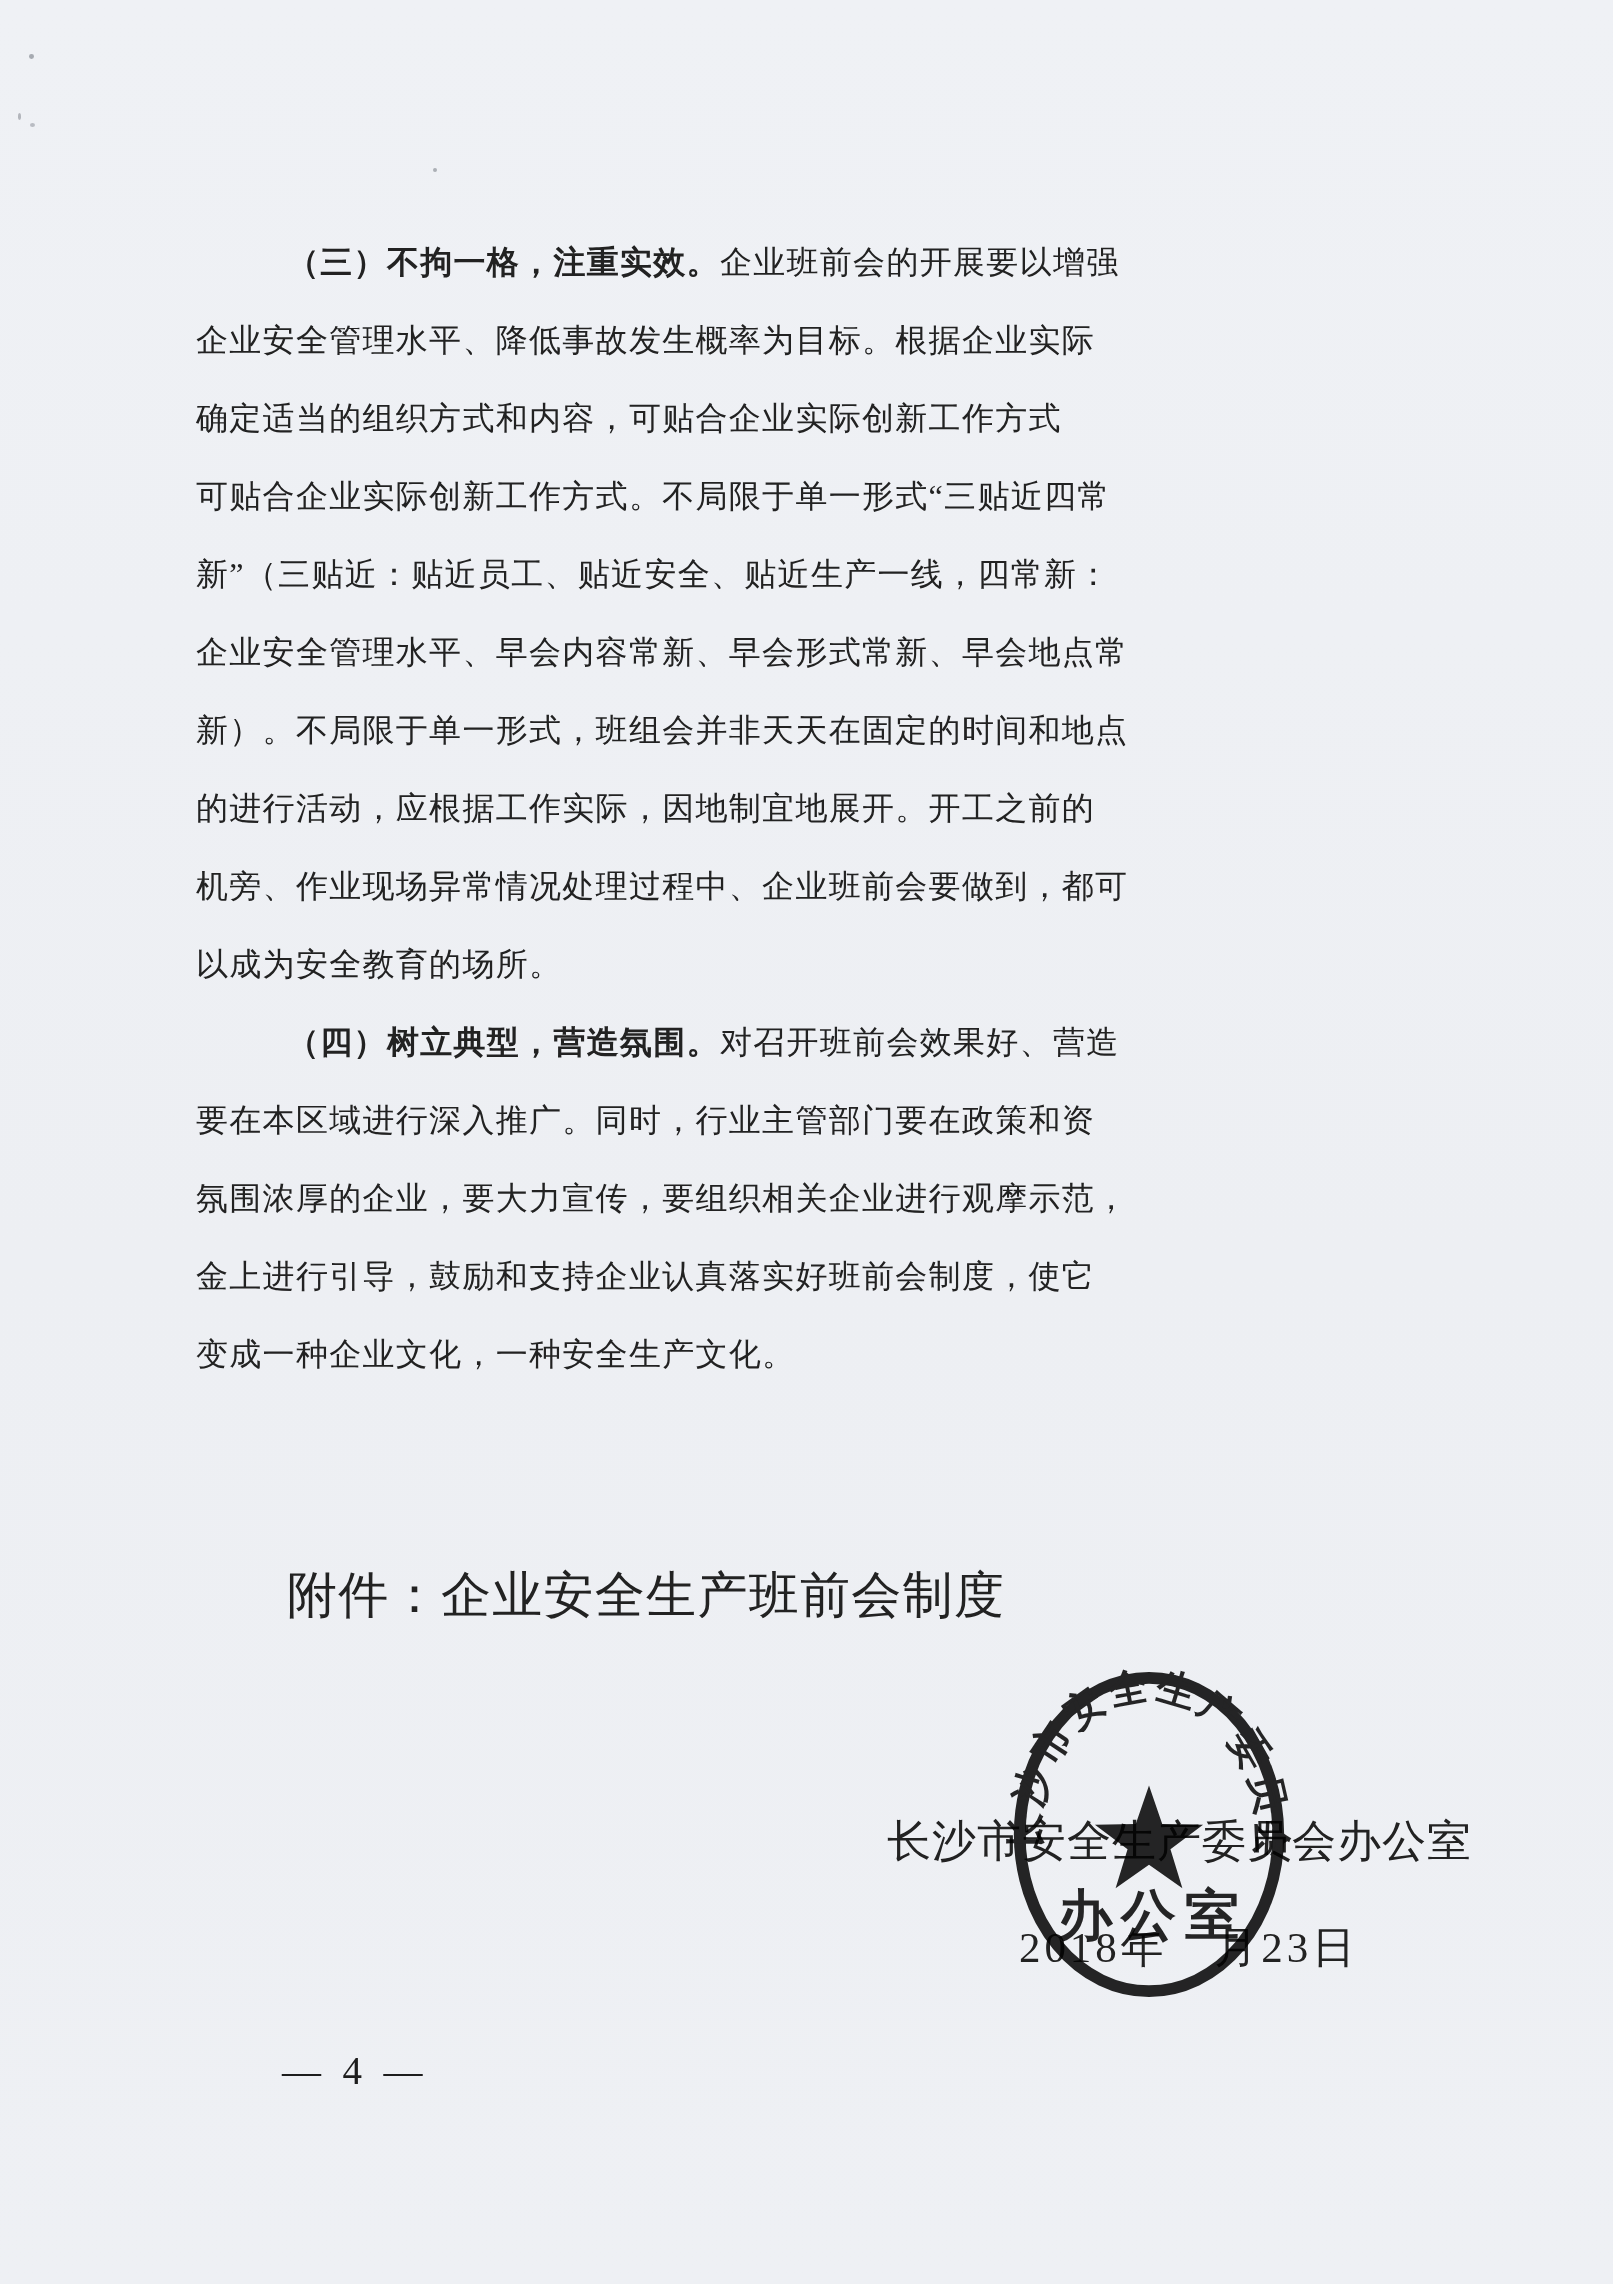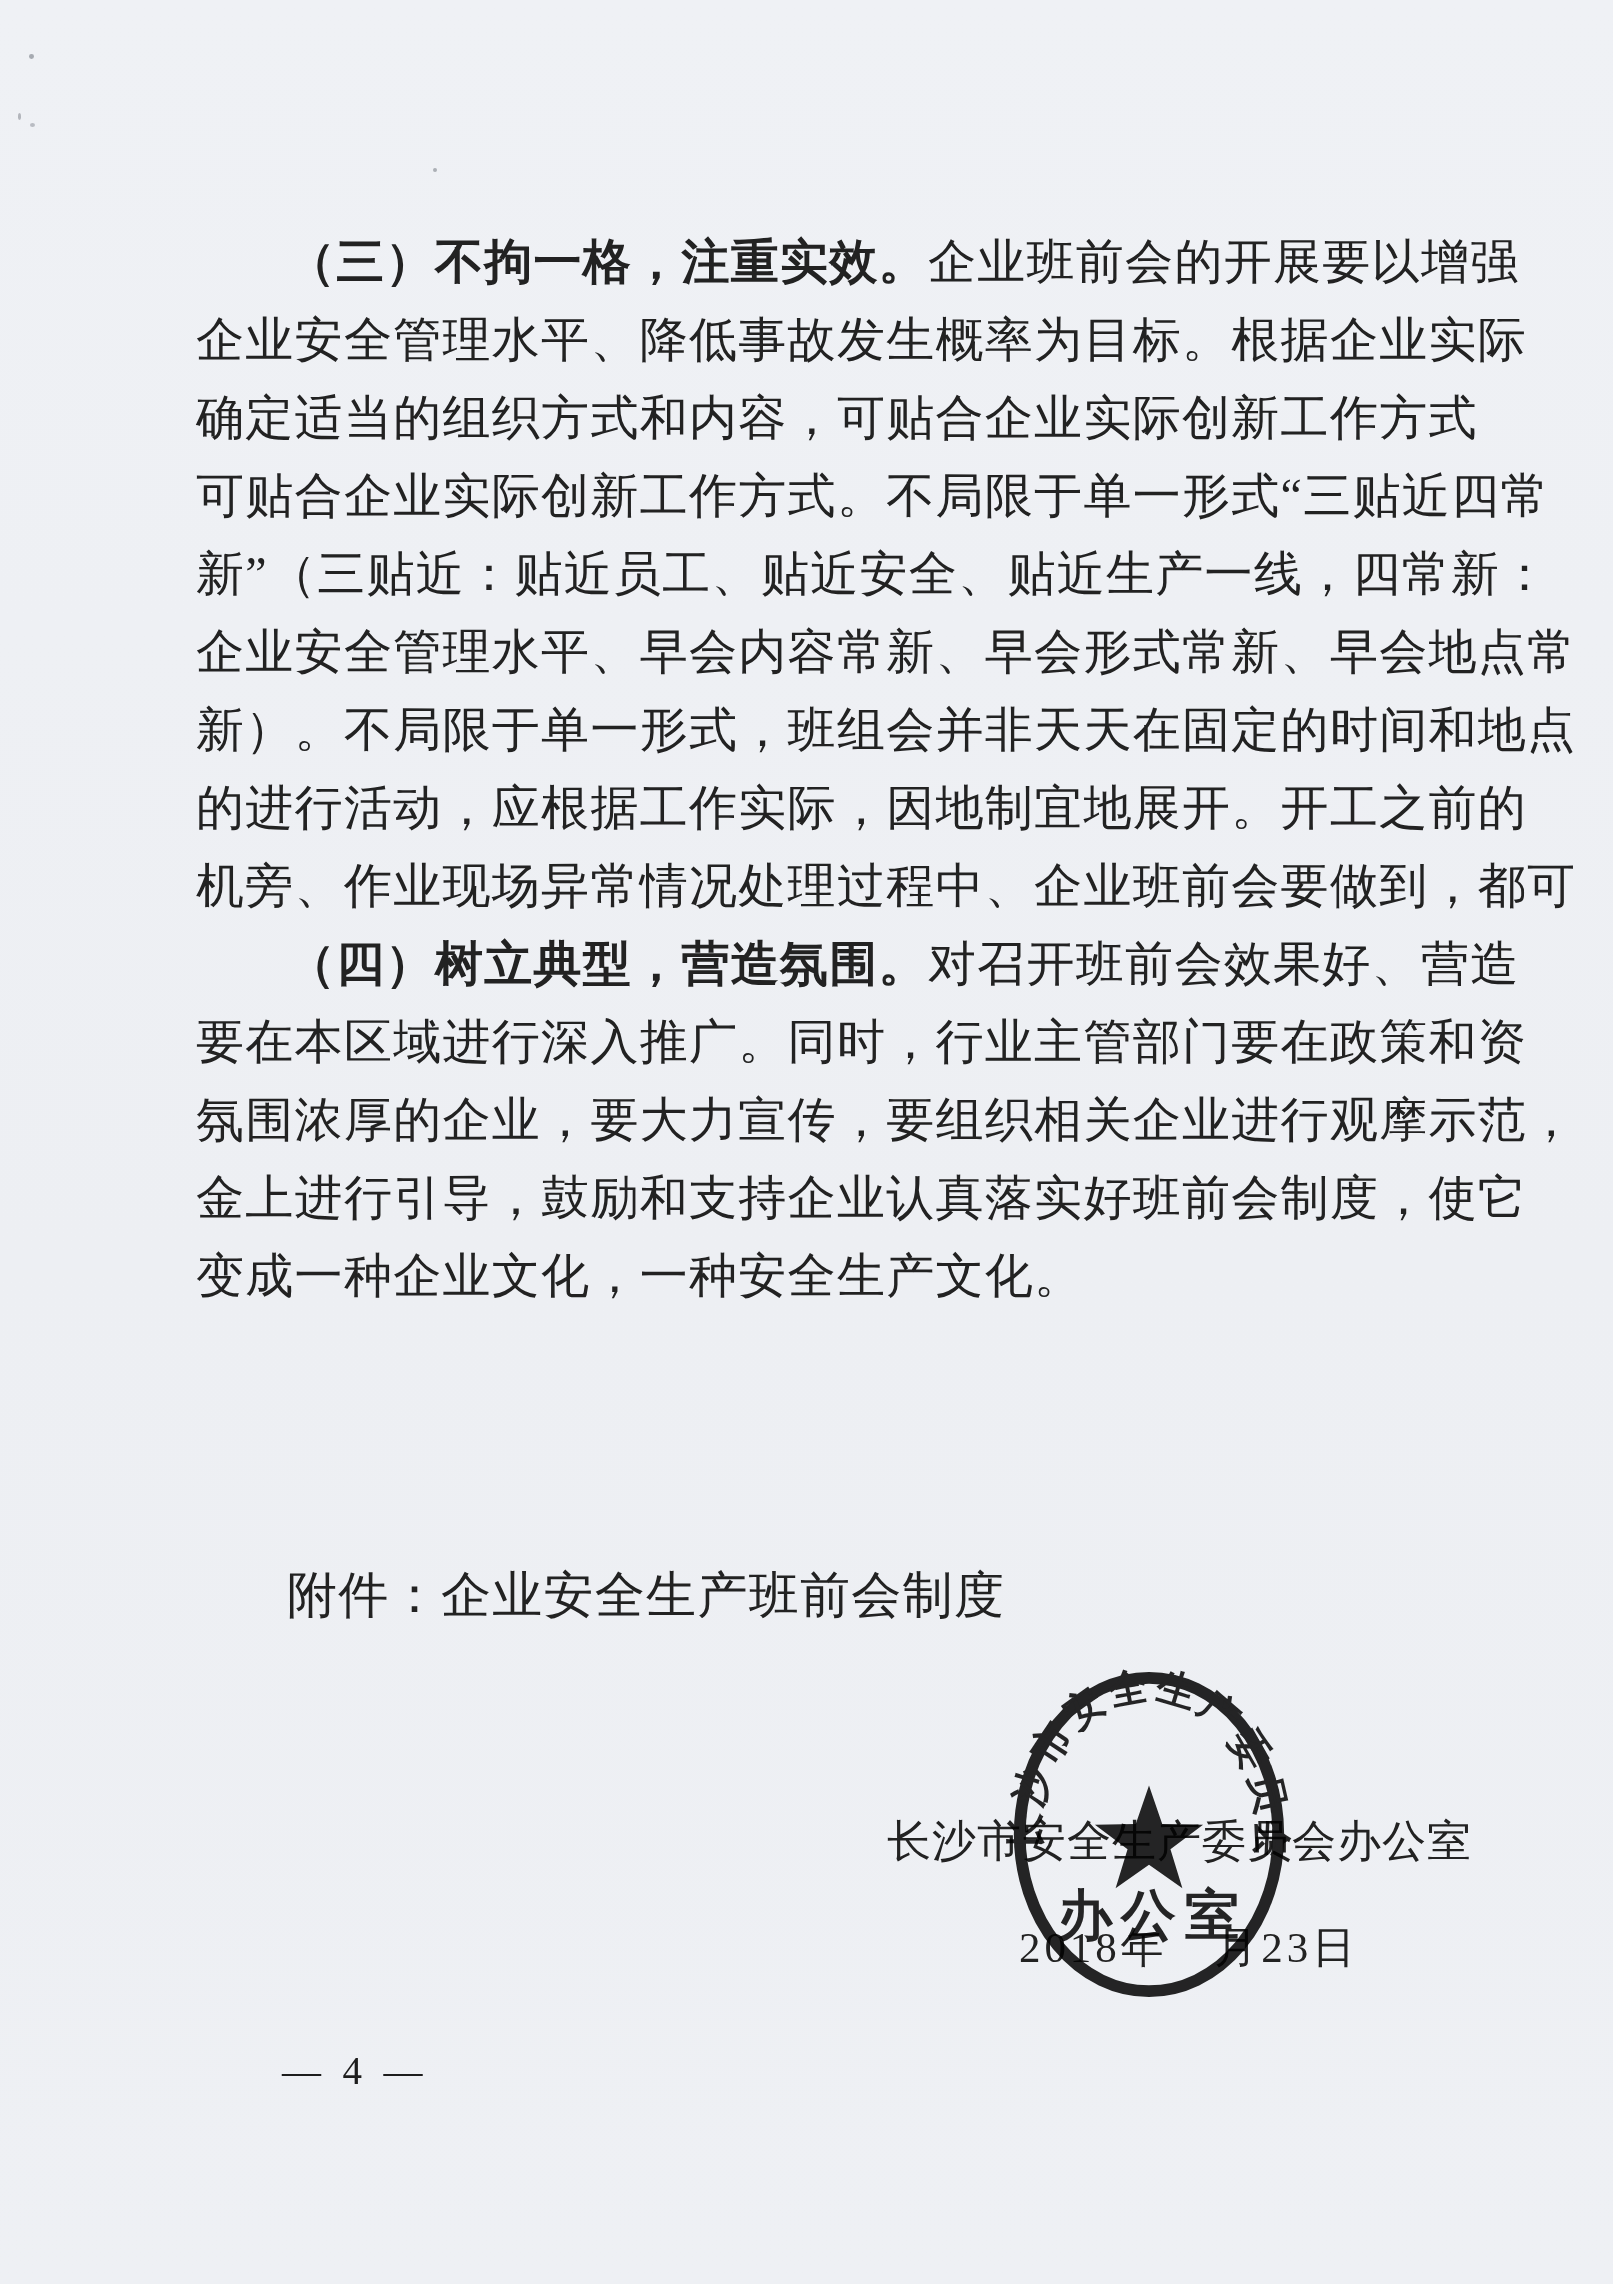--- a/index.html
+++ b/index.html
@@ -8,21 +8,21 @@
     width:1613px;height:2285px;
     background:linear-gradient(180deg,#eff1f5 0%,#edeff3 55%,#eef0f4 100%);
     font-family:"Liberation Serif","DejaVu Serif",serif;
     color:#222;
     overflow:hidden;
   }
   .speck{position:absolute;background:#6a6f78;border-radius:50%;opacity:.55;}
   .doc-body{position:absolute;left:196px;top:223px;width:1284px;}
   .text-line{
     height:78px;line-height:78px;
-    font-size:48px;letter-spacing:1.3px;
+    font-size:32px;letter-spacing:1.3px;
     white-space:nowrap;
   }
   .text-line.indent{text-indent:91px;}
   .seg-bold{font-weight:900;}
   .attachment{
     position:absolute;left:196px;top:1556px;width:1284px;
     height:78px;line-height:78px;font-size:50px;letter-spacing:1.3px;
     text-indent:91px;white-space:nowrap;
   }
   .sig-org{
@@ -60,20 +60,21 @@
   <div class="doc-body">
       <div class="text-line indent"><span class="seg-bold">（三）不拘一格，注重实效。</span><span>企业班前会的开展要以增强</span></div>
       <div class="text-line"><span>企业安全管理水平、降低事故发生概率为目标。根据企业实际</span></div>
       <div class="text-line"><span>确定适当的组织方式和内容，可贴合企业实际创新工作方式</span></div>
       <div class="text-line"><span>可贴合企业实际创新工作方式。不局限于单一形式“三贴近四常</span></div>
       <div class="text-line"><span>新”（三贴近：贴近员工、贴近安全、贴近生产一线，四常新：</span></div>
       <div class="text-line"><span>企业安全管理水平、早会内容常新、早会形式常新、早会地点常</span></div>
       <div class="text-line"><span>新）。不局限于单一形式，班组会并非天天在固定的时间和地点</span></div>
       <div class="text-line"><span>的进行活动，应根据工作实际，因地制宜地展开。开工之前的</span></div>
       <div class="text-line"><span>机旁、作业现场异常情况处理过程中、企业班前会要做到，都可</span></div>
+      <div class="text-line"><span>以成为安全教育的场所。</span></div>
       <div class="text-line indent"><span class="seg-bold">（四）树立典型，营造氛围。</span><span>对召开班前会效果好、营造</span></div>
       <div class="text-line"><span>要在本区域进行深入推广。同时，行业主管部门要在政策和资</span></div>
       <div class="text-line"><span>氛围浓厚的企业，要大力宣传，要组织相关企业进行观摩示范，</span></div>
       <div class="text-line"><span>金上进行引导，鼓励和支持企业认真落实好班前会制度，使它</span></div>
       <div class="text-line"><span>变成一种企业文化，一种安全生产文化。</span></div>
     </div>
 
   <div class="attachment">附件：企业安全生产班前会制度</div>
 
   <div class="sig-org">长沙市安全生产委员会办公室</div>

